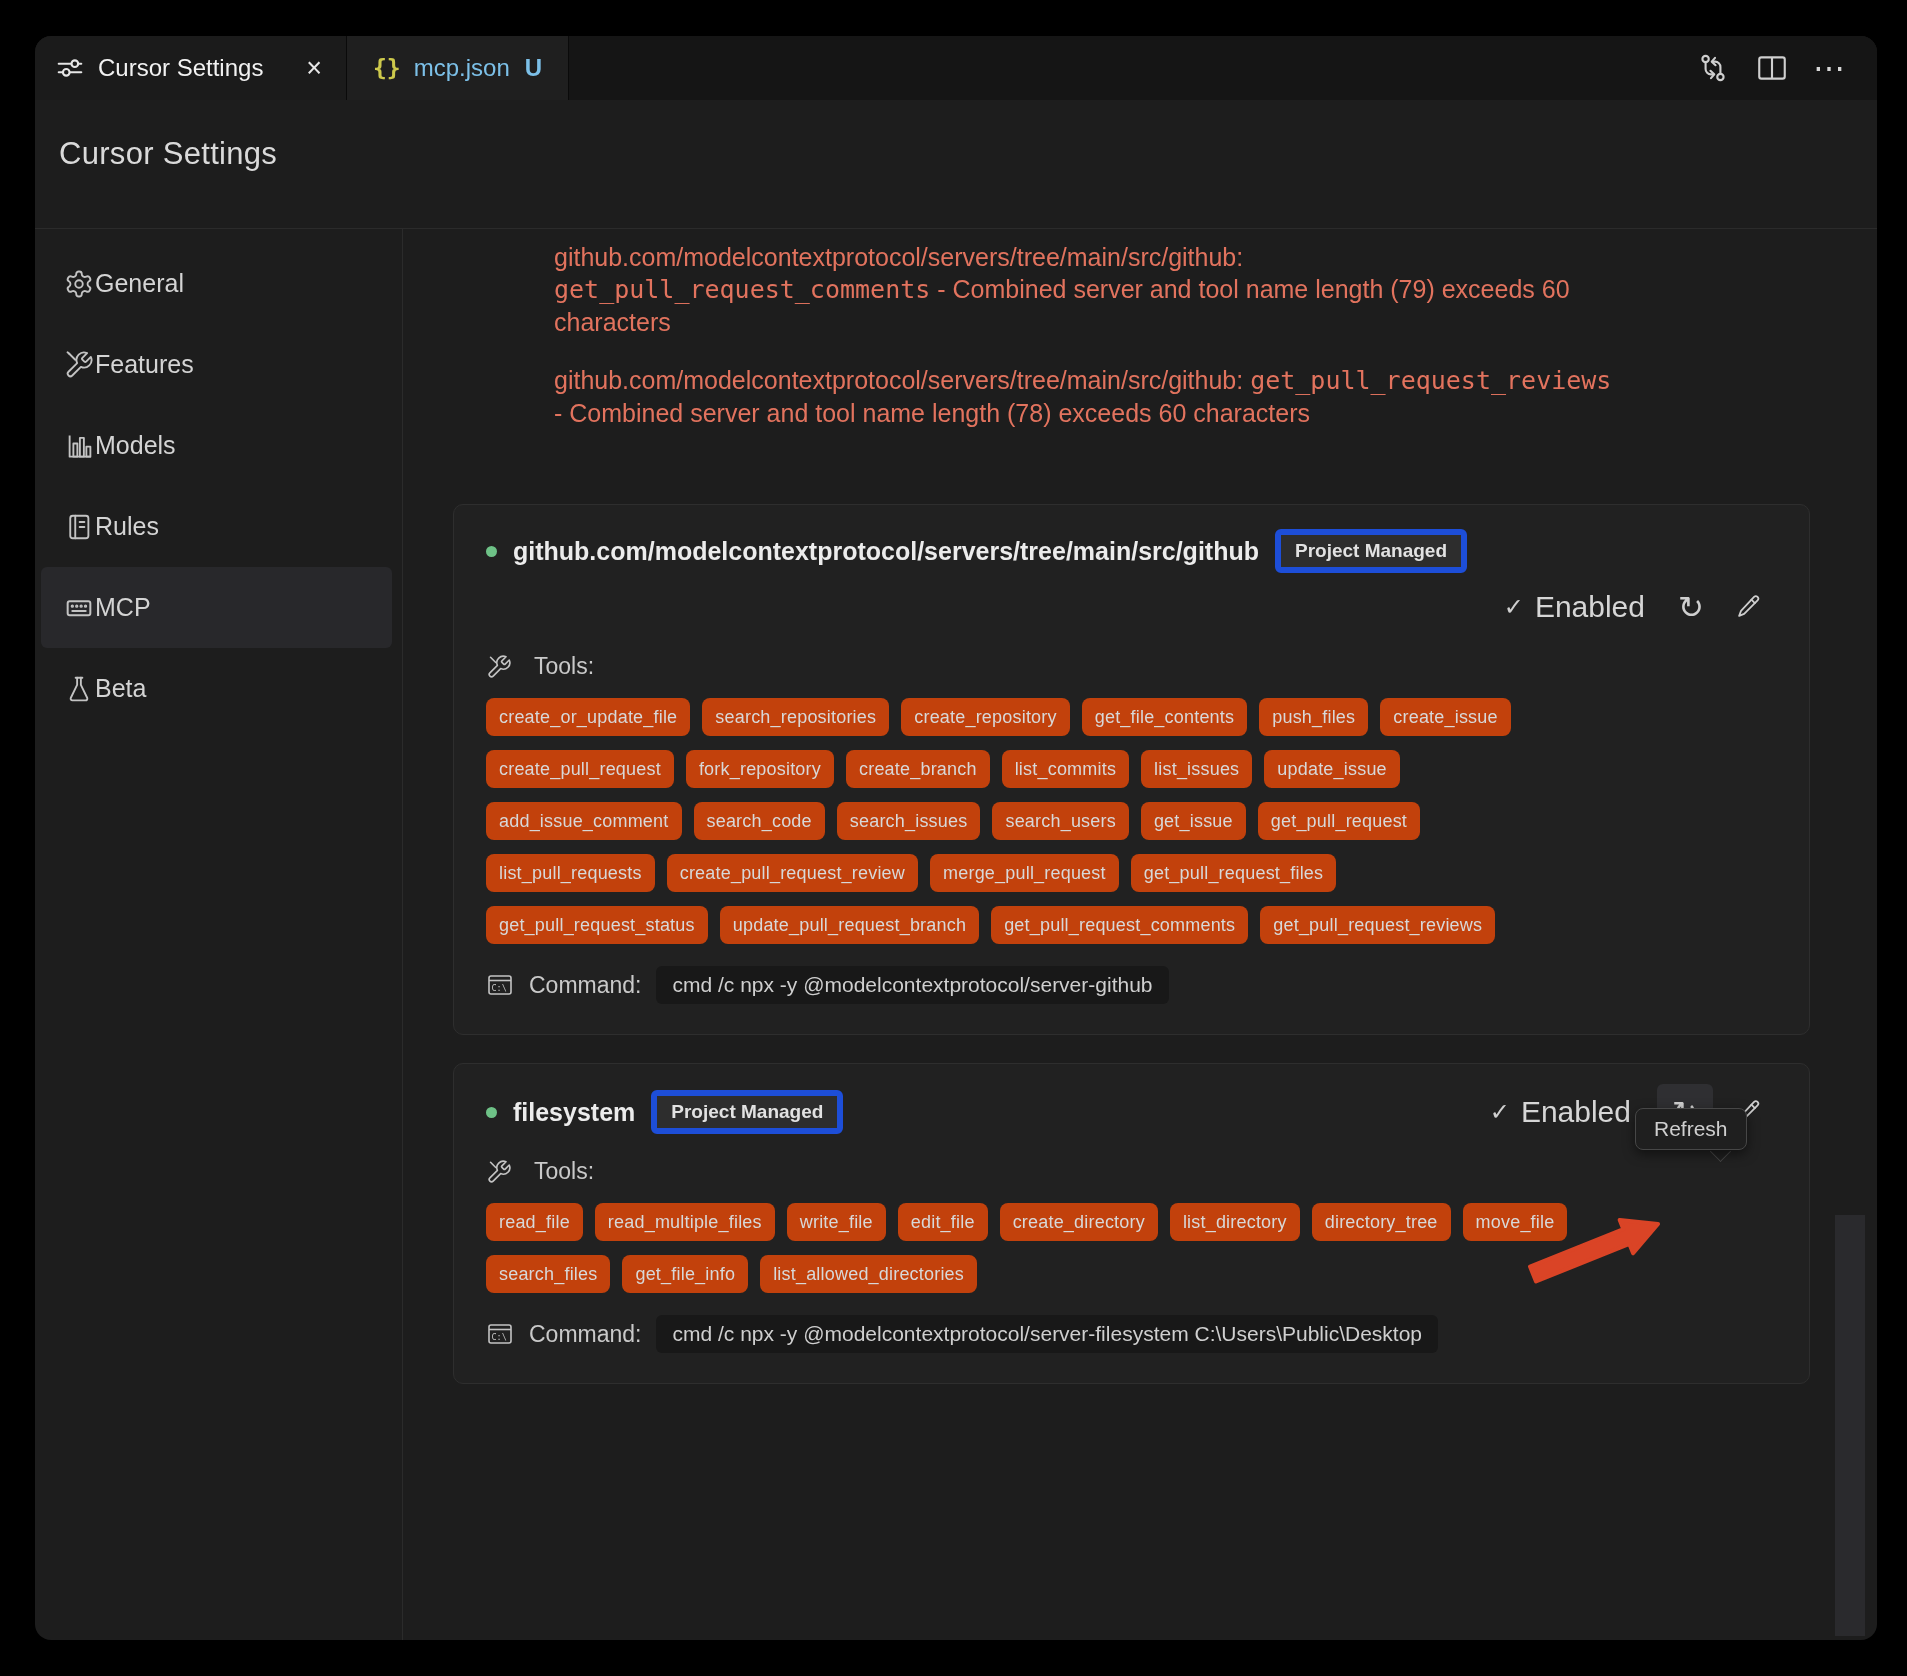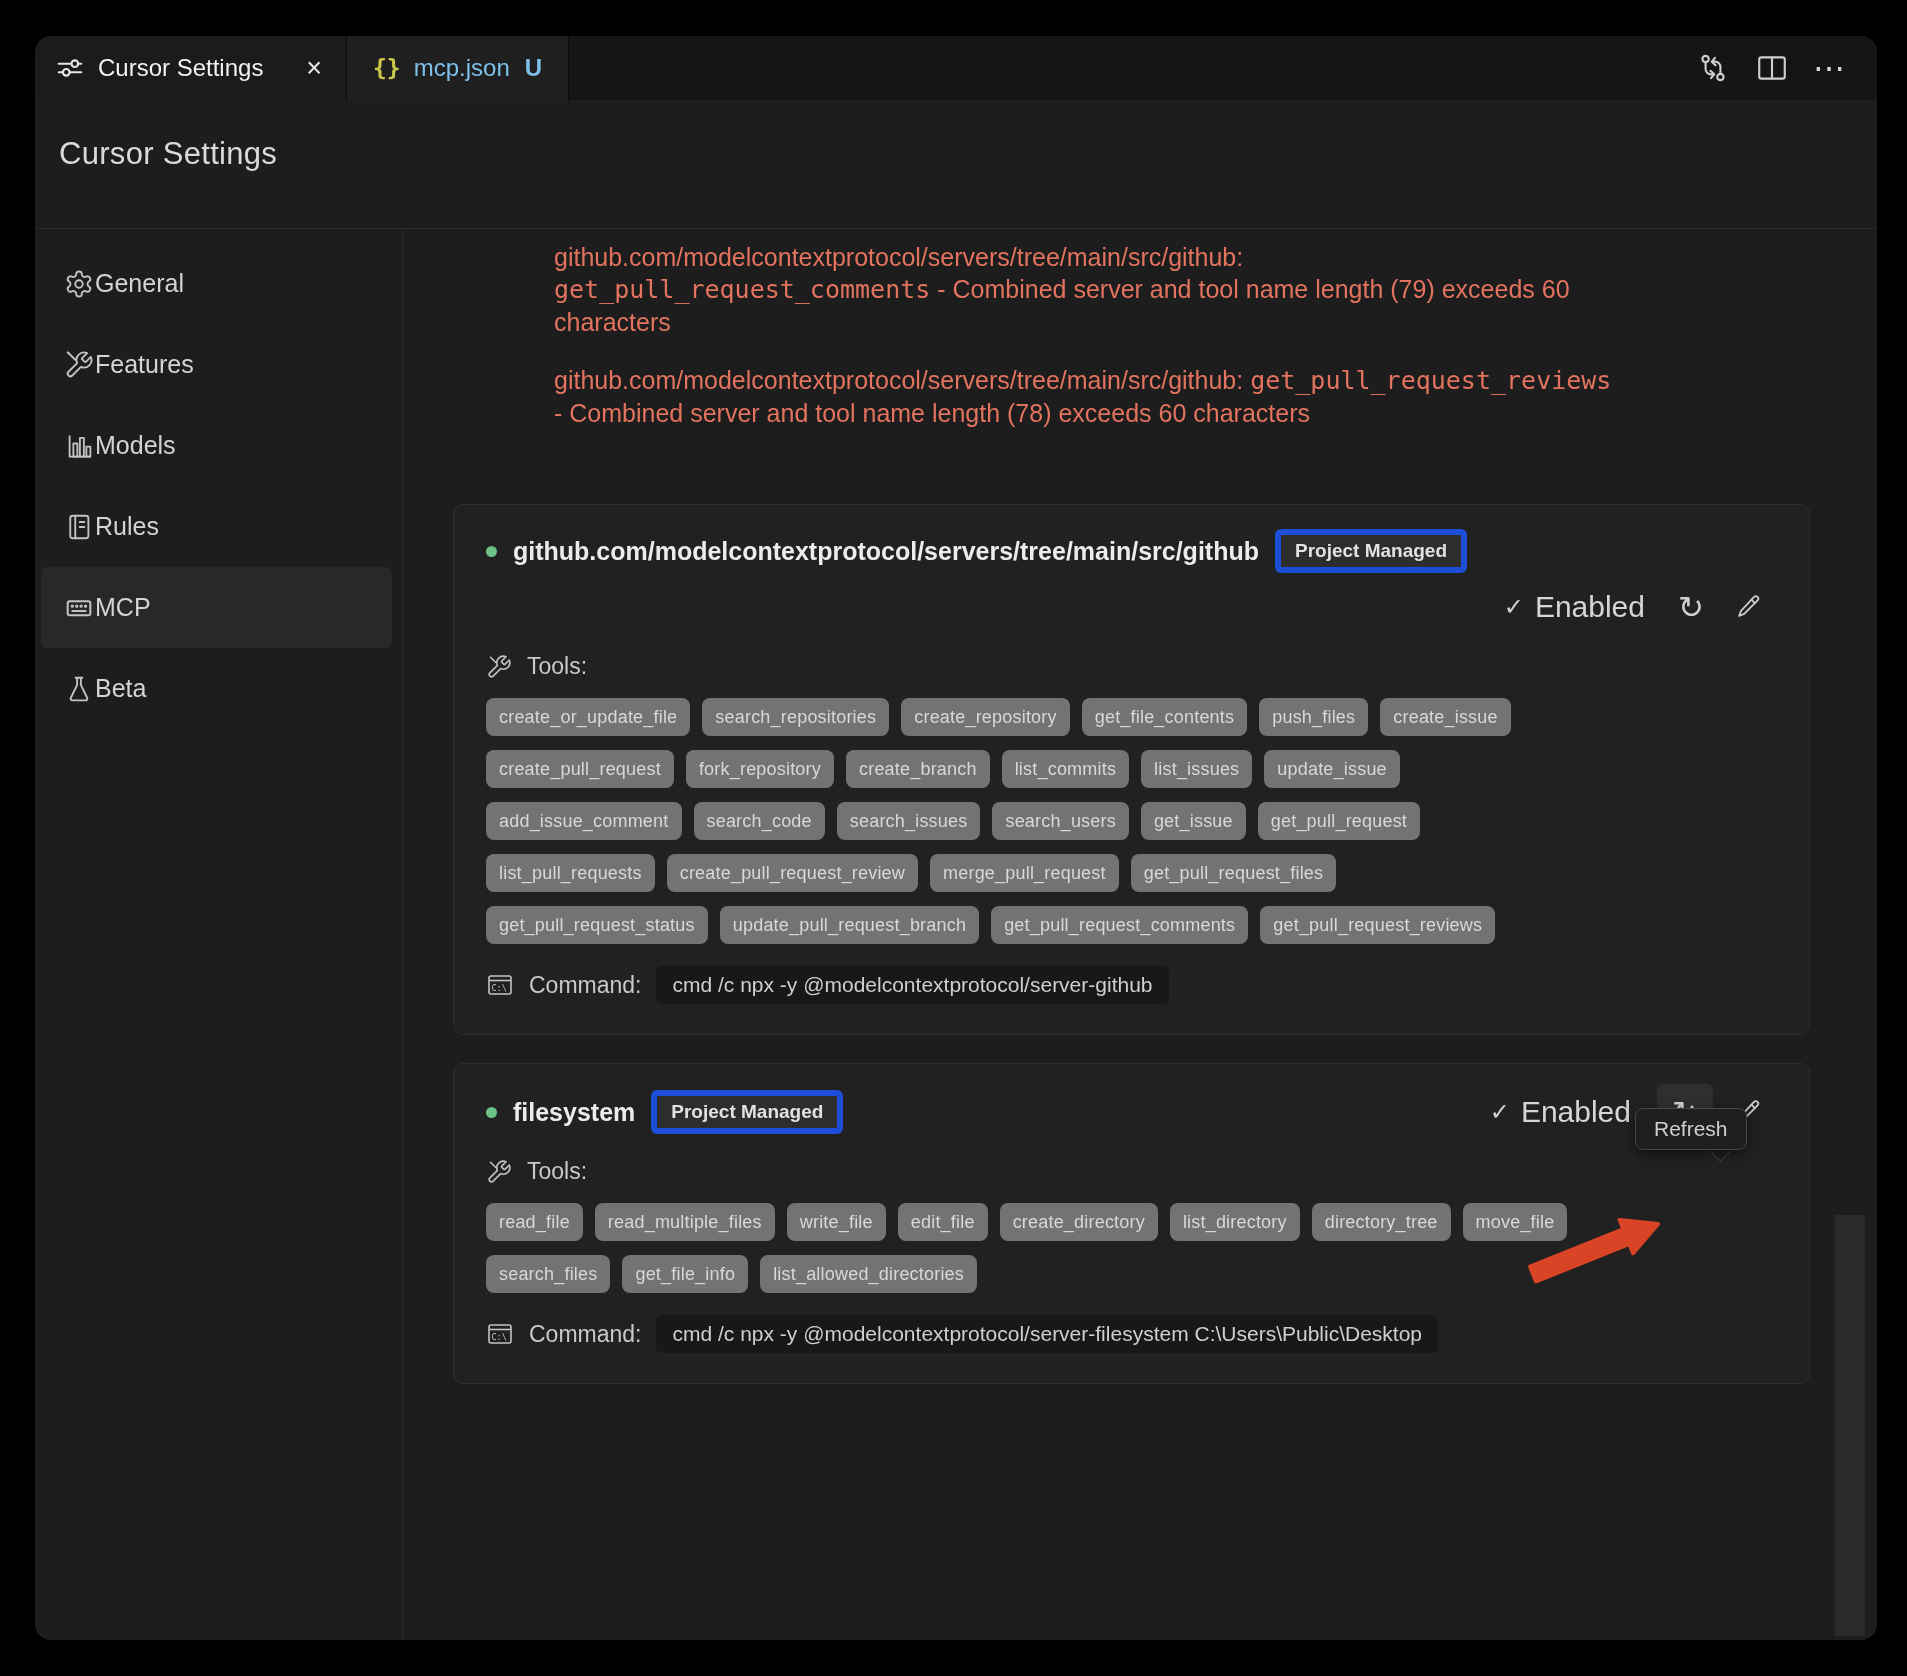--- a/index.html
+++ b/index.html
@@ -47,26 +47,26 @@
   .badge { background:#2d2d2d; border:6px solid #1d4ed8; border-radius:6px; padding:5px 14px; font-size:19px; font-weight:bold; color:#e2e2e2; white-space:nowrap; }
   .enabled-row { display:flex; justify-content:flex-end; align-items:center; margin-top:14px; }
   .cluster { display:flex; align-items:center; margin-left:auto; }
   .check { font-size:24px; color:#cfcfcf; margin-right:11px; }
   .enabled-label { font-size:30px; color:#d6d6d6; margin-right:26px; }
   .iconbtn { display:flex; align-items:center; justify-content:center; color:#cfcfcf; }
   .refresh-glyph { font-size:31px; line-height:1; font-family:"DejaVu Sans",sans-serif; }
   .rbtn { width:40px; height:40px; margin-right:22px; }
   .rbtn-sq { width:56px; height:56px; border-radius:6px; background:#2f2f32; margin-right:20px; }
   .pencil { width:30px; height:30px; margin-right:16px; }
-  .tools-row { display:flex; align-items:center; gap:15px; margin-top:26px; color:#c9c9c9; font-size:23px; }
+  .tools-row { display:flex; align-items:center; gap:22px; margin-top:26px; color:#c9c9c9; font-size:23px; }
   .card2 .tools-row { margin-top:18px; }
   .chips { display:flex; flex-wrap:wrap; gap:14px 12px; margin-top:18px; }
   .card1 .chips { width:1060px; }
   .card2 .chips { width:1110px; }
-  .chip { background:#737373; border-radius:8px; padding:8px 13px; font-size:18px; line-height:22px; color:#d8d8d8; letter-spacing:.2px; white-space:nowrap; }
+  .chip { background:#c2410c; border-radius:8px; padding:8px 13px; font-size:18px; line-height:22px; color:#d8d8d8; letter-spacing:.2px; white-space:nowrap; }
   .cmd-row { display:flex; align-items:center; gap:15px; margin-top:22px; font-size:23px; color:#c9c9c9; }
   .cmd-pill { background:#181818; border-radius:6px; padding:7px 16px; font-size:21px; color:#cfcfcf; white-space:nowrap; }
   
   .tooltip { position:absolute; left:1600px; top:1072px; background:#1f1f1f; border:1px solid #474747; border-radius:8px; padding:8px 18px; font-size:21px; color:#cfcfcf; box-shadow:0 4px 12px rgba(0,0,0,.5); z-index:6; }
   .tooltip-caret { position:absolute; left:1678px; top:1108px; width:15px; height:15px; background:#1f1f1f; border-right:1px solid #474747; border-bottom:1px solid #474747; transform:rotate(45deg); z-index:5; }
   .arrow-svg { position:absolute; left:1490px; top:1178px; z-index:7; }
   .scroll-thumb { position:absolute; right:12px; top:1179px; width:30px; height:421px; background:#2a2a2d; }
   svg { display:block; }
 </style>
 </head>

